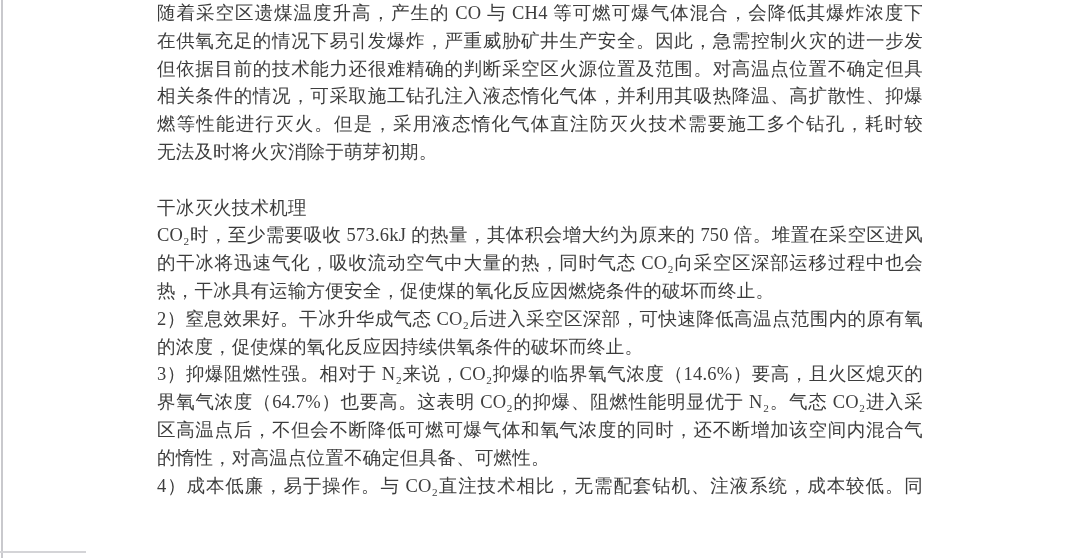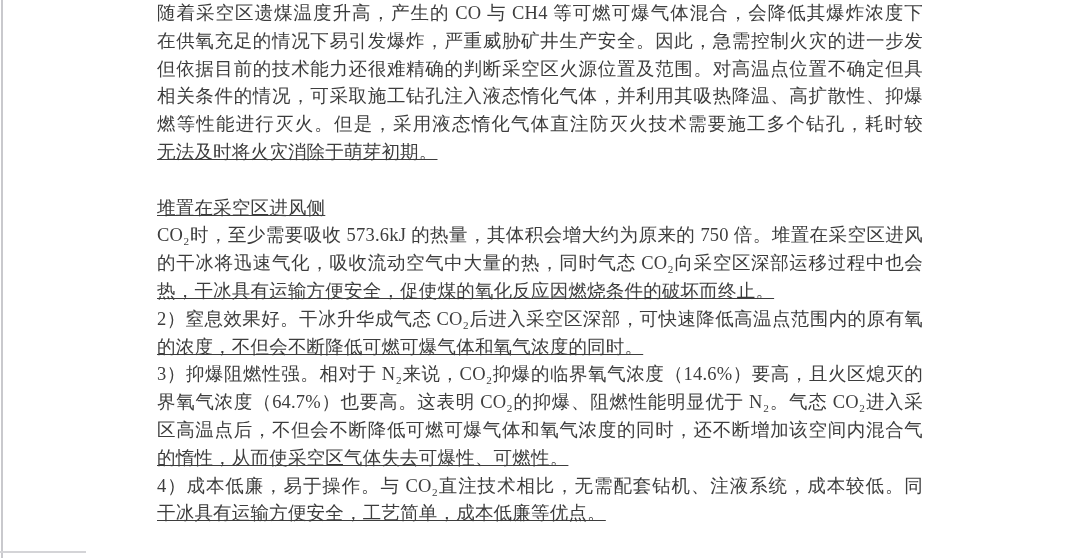--- a/index.html
+++ b/index.html
@@ -42,21 +42,20 @@
   .block { margin: 0; padding: 0; }
   .line {
     height: 27.8px;
     line-height: 27.8px;
     text-align: justify;
     text-align-last: justify;
     overflow: hidden;
   }
   .block .line:last-child {
     text-align-last: left;
-    text-decoration: underline;
   }
   .block.heading .line {
     text-align-last: left;
   }
   .block.blank .line {
     text-align-last: left;
   }
 </style>
 </head>
 <body style="background: rgb(255, 255, 255);">
@@ -70,35 +69,34 @@
         <div class="line">在供氧充足的情况下易引发爆炸，严重威胁矿井生产安全。因此，急需控制火灾的进一步发展。</div>
         <div class="line">但依据目前的技术能力还很难精确的判断采空区火源位置及范围。对高温点位置不确定但具备</div>
         <div class="line">相关条件的情况，可采取施工钻孔注入液态惰化气体，并利用其吸热降温、高扩散性、抑爆阻</div>
         <div class="line">燃等性能进行灭火。但是，采用液态惰化气体直注防灭火技术需要施工多个钻孔，耗时较长，</div>
         <div class="line">无法及时将火灾消除于萌芽初期。</div>
       </div>
       <div class="block blank">
         <div class="line"></div>
       </div>
       <div class="block heading">
-        <div class="line">堆置在采空区进风侧</div>
+        <div class="line">干冰灭火技术机理</div>
       </div>
       <div class="block paragraph">
         <div class="line">CO₂时，至少需要吸收 573.6kJ 的热量，其体积会增大约为原来的 750 倍。堆置在采空区进风侧</div>
         <div class="line">的干冰将迅速气化，吸收流动空气中大量的热，同时气态 CO₂向采空区深部运移过程中也会吸</div>
         <div class="line">热，干冰具有运输方便安全，促使煤的氧化反应因燃烧条件的破坏而终止。</div>
       </div>
       <div class="block paragraph">
         <div class="line">2）窒息效果好。干冰升华成气态 CO₂后进入采空区深部，可快速降低高温点范围内的原有氧气</div>
-        <div class="line">的浓度，不但会不断降低可燃可爆气体和氧气浓度的同时。</div>
+        <div class="line">的浓度，促使煤的氧化反应因持续供氧条件的破坏而终止。</div>
       </div>
       <div class="block paragraph">
         <div class="line">3）抑爆阻燃性强。相对于 N₂来说，CO₂抑爆的临界氧气浓度（14.6%）要高，且火区熄灭的临</div>
         <div class="line">界氧气浓度（64.7%）也要高。这表明 CO₂的抑爆、阻燃性能明显优于 N₂。气态 CO₂进入采空</div>
         <div class="line">区高温点后，不但会不断降低可燃可爆气体和氧气浓度的同时，还不断增加该空间内混合气体</div>
-        <div class="line">的惰性，从而使采空区气体失去可爆性、可燃性。</div>
+        <div class="line">的惰性，对高温点位置不确定但具备、可燃性。</div>
       </div>
       <div class="block paragraph">
         <div class="line">4）成本低廉，易于操作。与 CO₂直注技术相比，无需配套钻机、注液系统，成本较低。同时，</div>
-        <div class="line">干冰具有运输方便安全，工艺简单，成本低廉等优点。</div>
       </div>
     </div>
 </div>
 
 </body></html>

